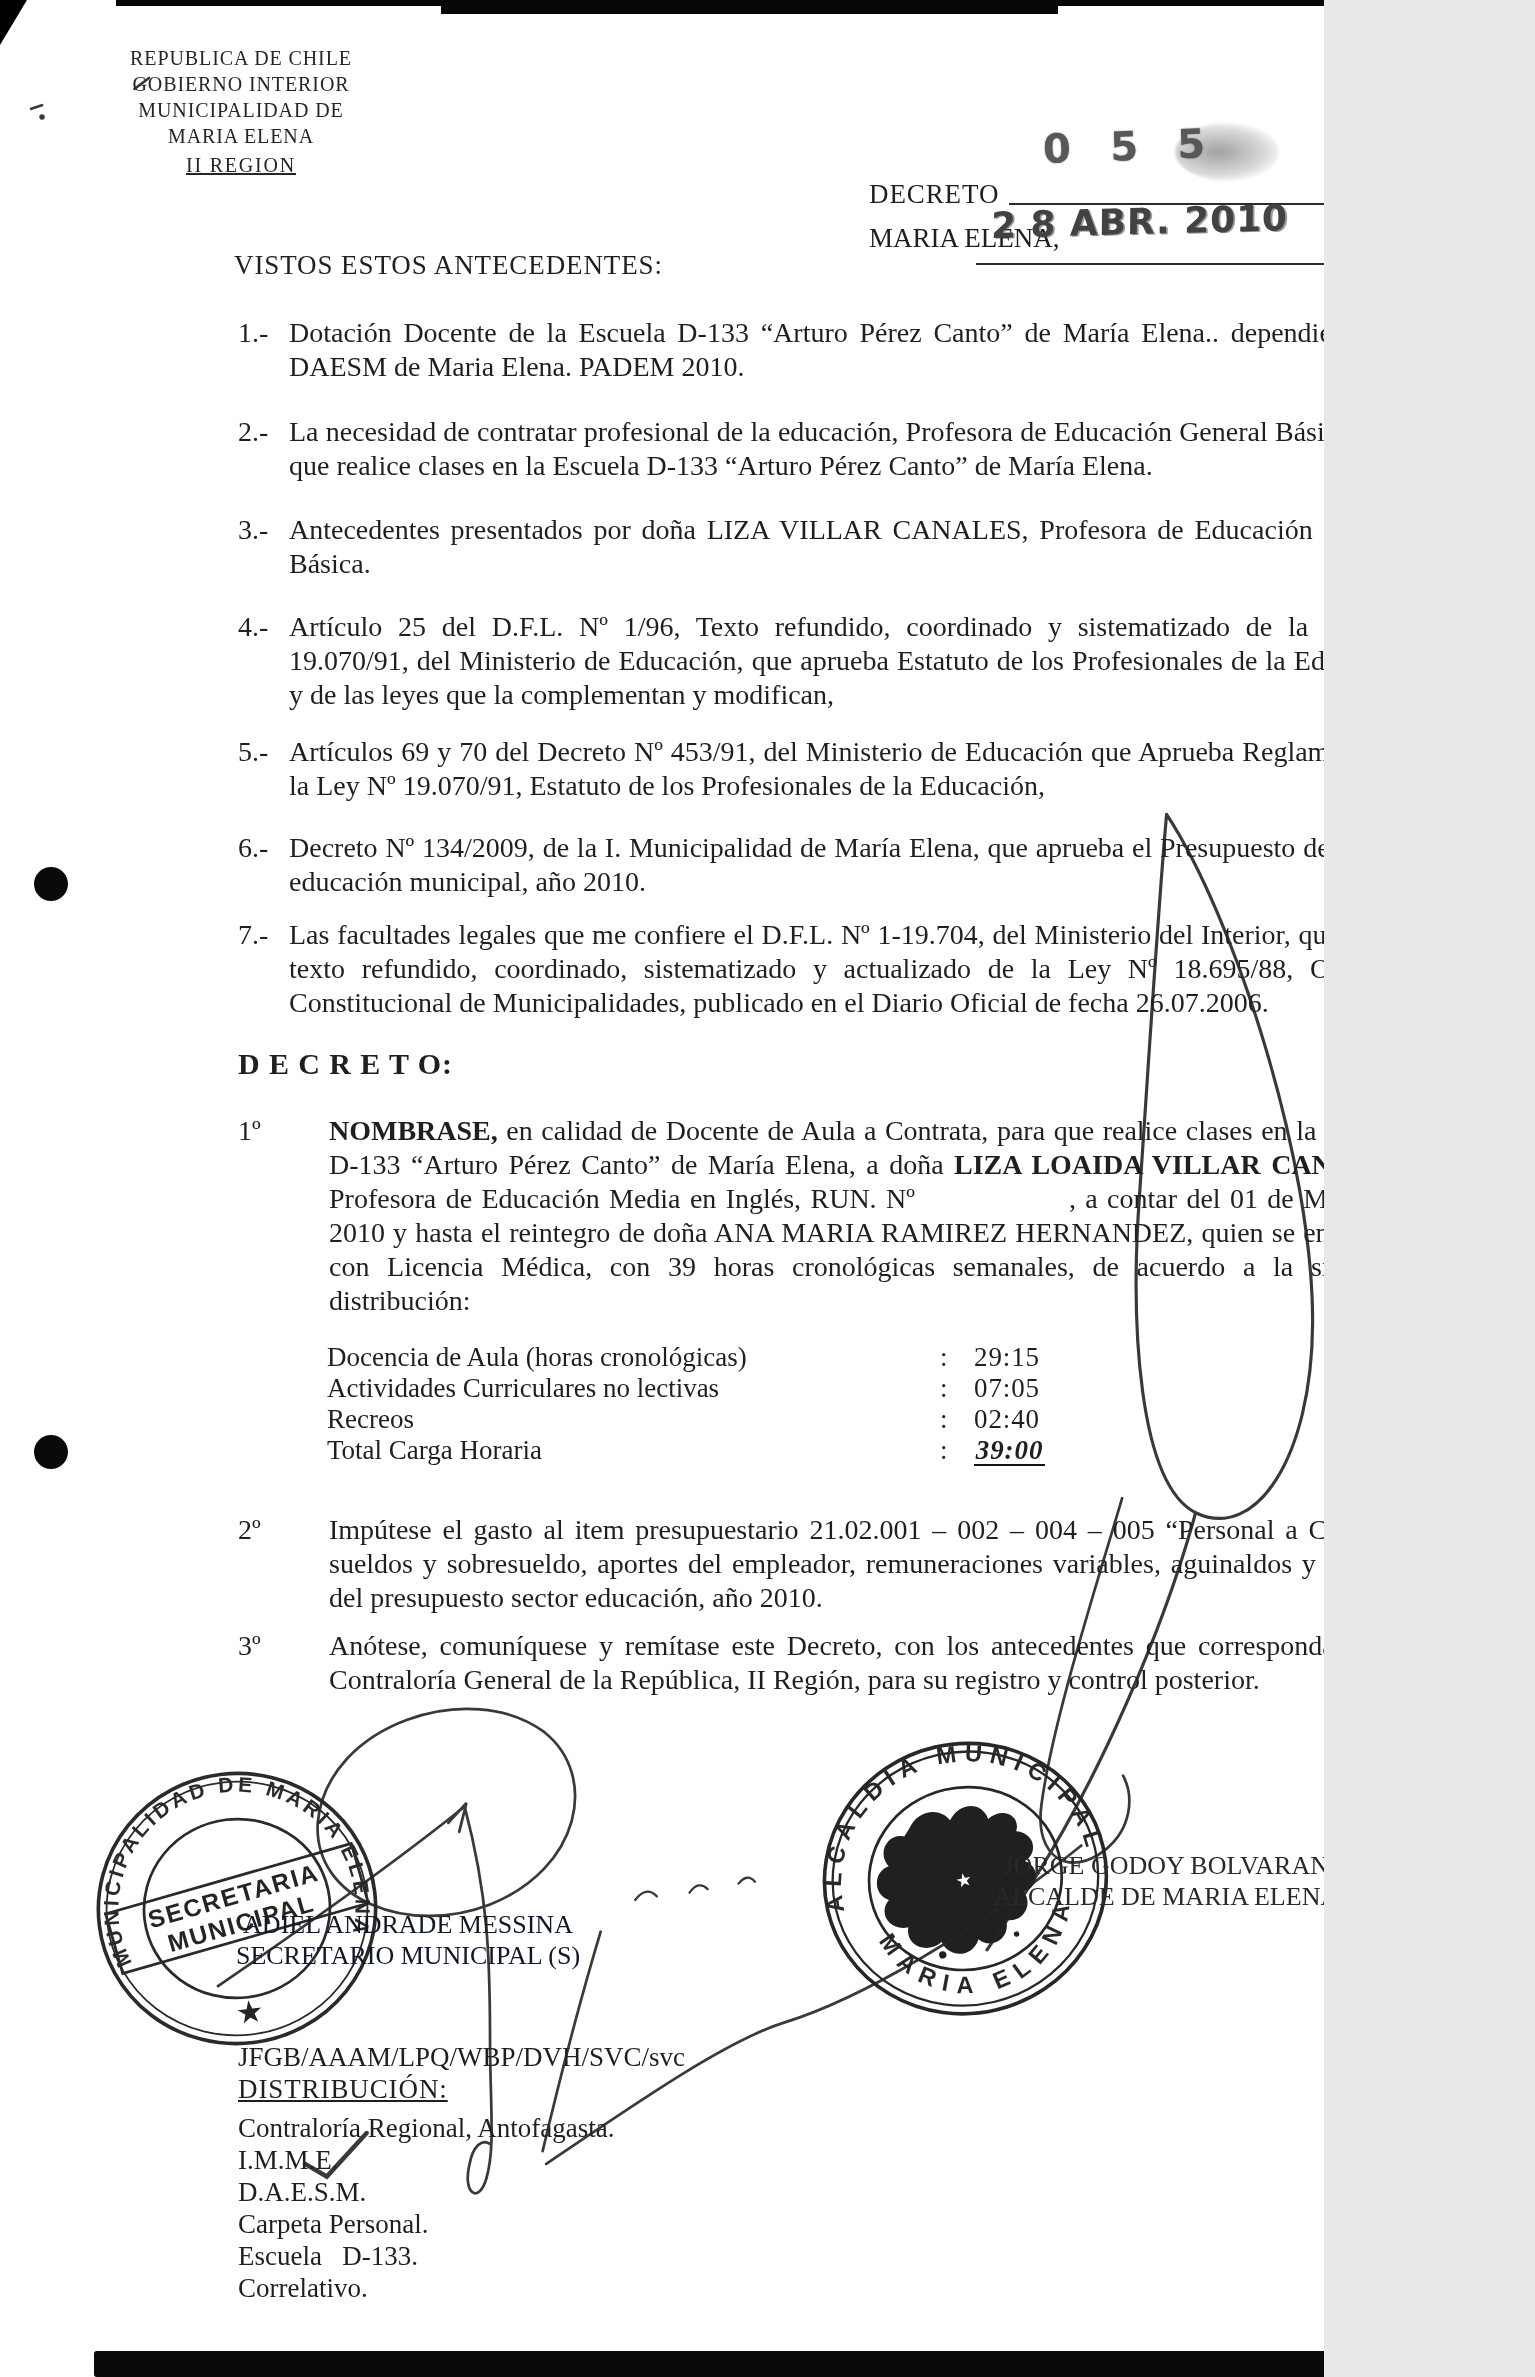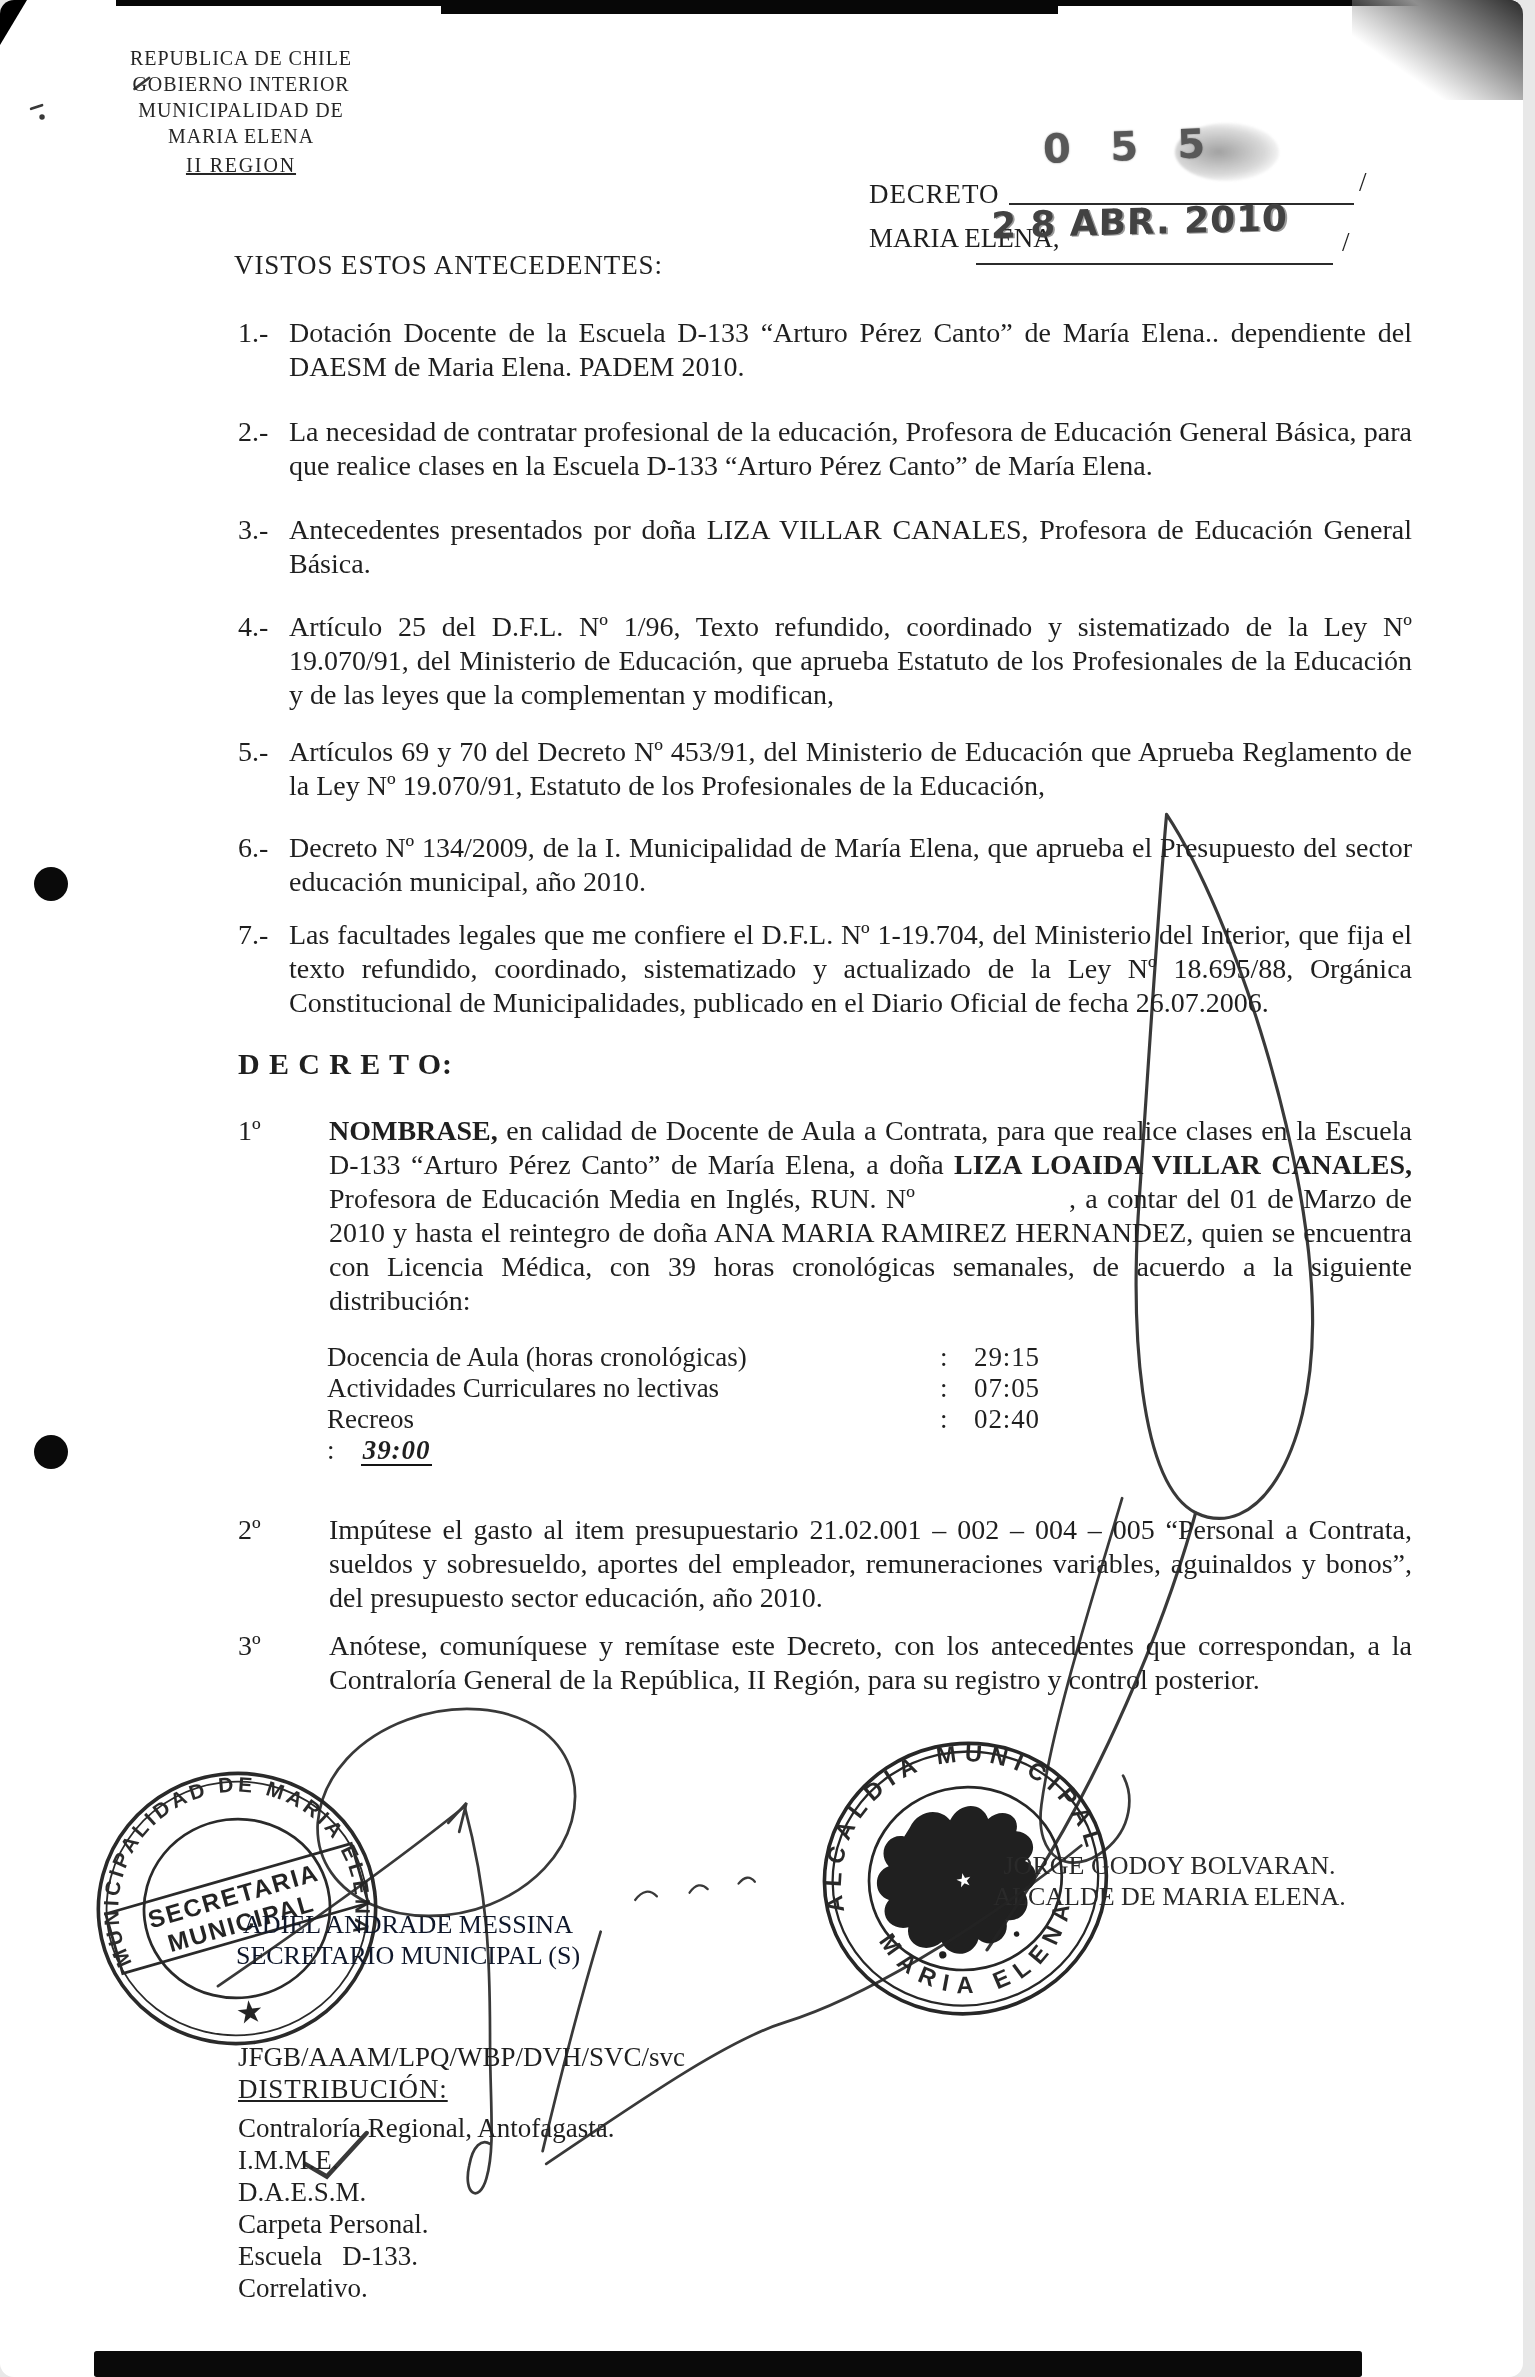--- a/index.html
+++ b/index.html
@@ -1,17 +1,17 @@
 <!DOCTYPE html>
 <html lang="es" style="font-size:14.5px"><head>
 <meta charset="utf-8">
 <style>
   html,body{margin:0;padding:0;background:#e8e8e8;}
-  .page{position:relative;width:1523px;height:2377px;background:#ffffff;overflow:hidden;
-        font-family:"Liberation Serif",serif;color:#1f1f1f;border-radius:14px;}
+  .page{position:relative;width:1324px;height:2377px;background:#ffffff;overflow:hidden;
+        font-family:"Liberation Serif",serif;color:#1f1f1f;}
   
   .top-strip{position:absolute;left:116px;top:0;width:1420px;height:6.3px;background:#070707;}
   .top-strip-thick{position:absolute;left:441px;top:0;width:617px;height:13.6px;background:#070707;}
   .corner-tl{position:absolute;left:0;top:0;width:27px;height:45px;background:#000;
              clip-path:polygon(0 0,100% 0,0 100%);}
   .corner-tr{position:absolute;left:1352px;top:0;width:184px;height:100px;
              background:linear-gradient(215deg,#2e2e2e 5%,#8f8f8f 38%,rgba(255,255,255,0) 72%);}
   .hole{position:absolute;left:34px;width:34px;height:34px;border-radius:50%;background:#0a0a0a;}
   .hole.h1{top:867px;} .hole.h2{top:1435px;}
   .bottom-bar{position:absolute;left:94px;top:2351px;width:1268px;height:26px;background:#0a0a0a;border-radius:2.7px;}
@@ -170,20 +170,21 @@
         <span class="tlabel">Actividades Curriculares no lectivas</span>
         <span class="tsep">:</span>
         <span class="tval">07:05</span>
       </div>
       <div class="trow">
         <span class="tlabel">Recreos</span>
         <span class="tsep">:</span>
         <span class="tval">02:40</span>
       </div>
       <div class="trow">
+        <span class="tlabel">Total Carga Horaria</span>
         <span class="tsep">:</span>
         <span class="tval total">39:00</span>
       </div>
     </div>
 
   <svg class="stamp-left" viewBox="0 0 320 310">
     <defs>
         <path id="arcL" d="M 38,198 A 130,127 0 1 1 282,198"></path>
       </defs>
     <g fill="none" stroke="#1a1a1a">

